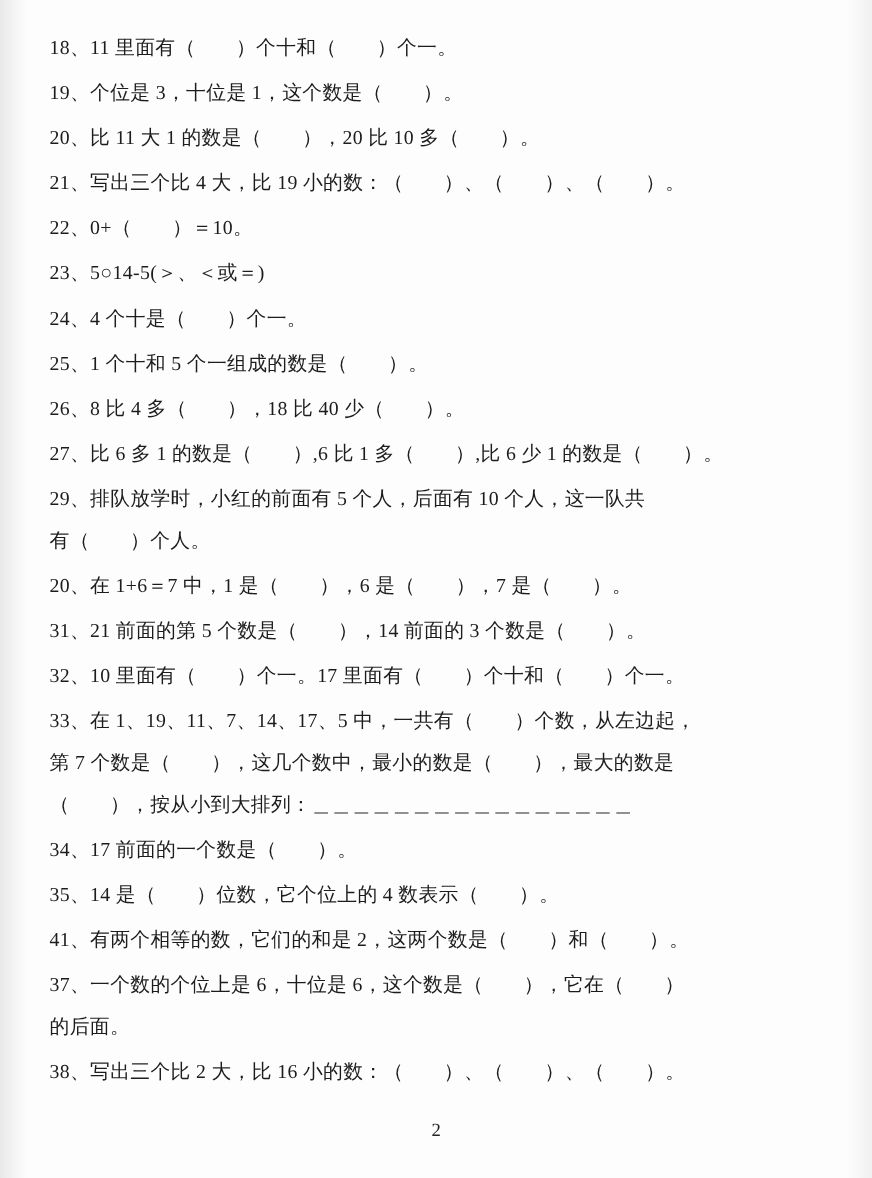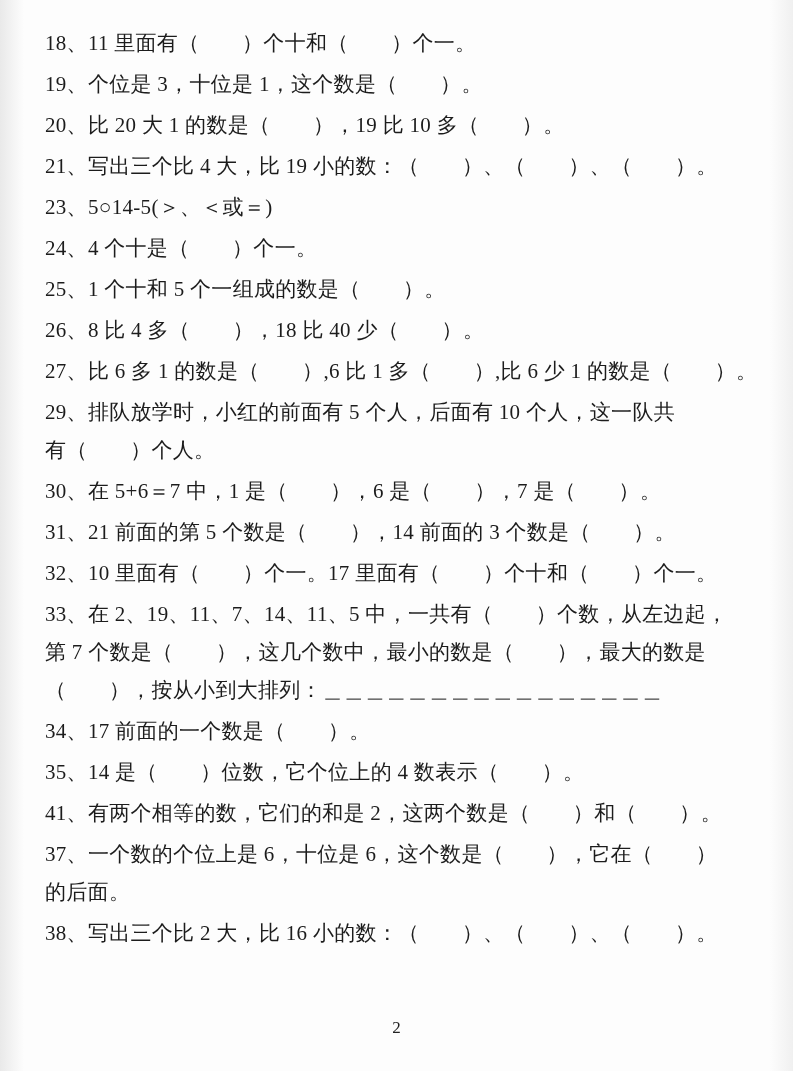--- a/index.html
+++ b/index.html
@@ -19,21 +19,21 @@
     width: 793px;
     height: 1071px;
     padding: 24px 24px 0 45px;
     position: relative;
   }
   .questions {
     width: 724px;
   }
   .q {
     margin: 0 0 3px 0;
-    font-size: 21px;
+    font-size: 18px;
     line-height: 38px;
     white-space: pre-wrap;
     letter-spacing: 0.3px;
   }
   .page-number {
     position: absolute;
     left: 0;
     top: 1018px;
     width: 793px;
     text-align: center;
@@ -41,33 +41,34 @@
     color: #222;
   }
 </style>
 </head>
 <body>
 
 <div class="page">
   <div class="questions">
     <p class="q">18、11 里面有（　　）个十和（　　）个一。</p>
     <p class="q">19、个位是 3，十位是 1，这个数是（　　）。</p>
-    <p class="q">20、比 20 大 1 的数是（　　），19 比 10 多（　　）。</p>
+    <p class="q">20、比 11 大 1 的数是（　　），20 比 10 多（　　）。</p>
     <p class="q">21、写出三个比 4 大，比 19 小的数：（　　）、（　　）、（　　）。</p>
+    <p class="q">22、0+（　　）＝10。</p>
     <p class="q">23、5○14-5(＞、＜或＝)</p>
     <p class="q">24、4 个十是（　　）个一。</p>
     <p class="q">25、1 个十和 5 个一组成的数是（　　）。</p>
     <p class="q">26、8 比 4 多（　　），18 比 40 少（　　）。</p>
     <p class="q">27、比 6 多 1 的数是（　　）,6 比 1 多（　　）,比 6 少 1 的数是（　　）。</p>
     <p class="q">29、排队放学时，小红的前面有 5 个人，后面有 10 个人，这一队共
 有（　　）个人。</p>
-    <p class="q">30、在 5+6＝7 中，1 是（　　），6 是（　　），7 是（　　）。</p>
+    <p class="q">20、在 1+6＝7 中，1 是（　　），6 是（　　），7 是（　　）。</p>
     <p class="q">31、21 前面的第 5 个数是（　　），14 前面的 3 个数是（　　）。</p>
     <p class="q">32、10 里面有（　　）个一。17 里面有（　　）个十和（　　）个一。</p>
-    <p class="q">33、在 2、19、11、7、14、11、5 中，一共有（　　）个数，从左边起，
+    <p class="q">33、在 1、19、11、7、14、17、5 中，一共有（　　）个数，从左边起，
 第 7 个数是（　　），这几个数中，最小的数是（　　），最大的数是
 （　　），按从小到大排列：＿＿＿＿＿＿＿＿＿＿＿＿＿＿＿＿</p>
     <p class="q">34、17 前面的一个数是（　　）。</p>
     <p class="q">35、14 是（　　）位数，它个位上的 4 数表示（　　）。</p>
     <p class="q">41、有两个相等的数，它们的和是 2，这两个数是（　　）和（　　）。</p>
     <p class="q">37、一个数的个位上是 6，十位是 6，这个数是（　　），它在（　　）
 的后面。</p>
     <p class="q">38、写出三个比 2 大，比 16 小的数：（　　）、（　　）、（　　）。</p>
   </div>
   <div class="page-number">2</div>

